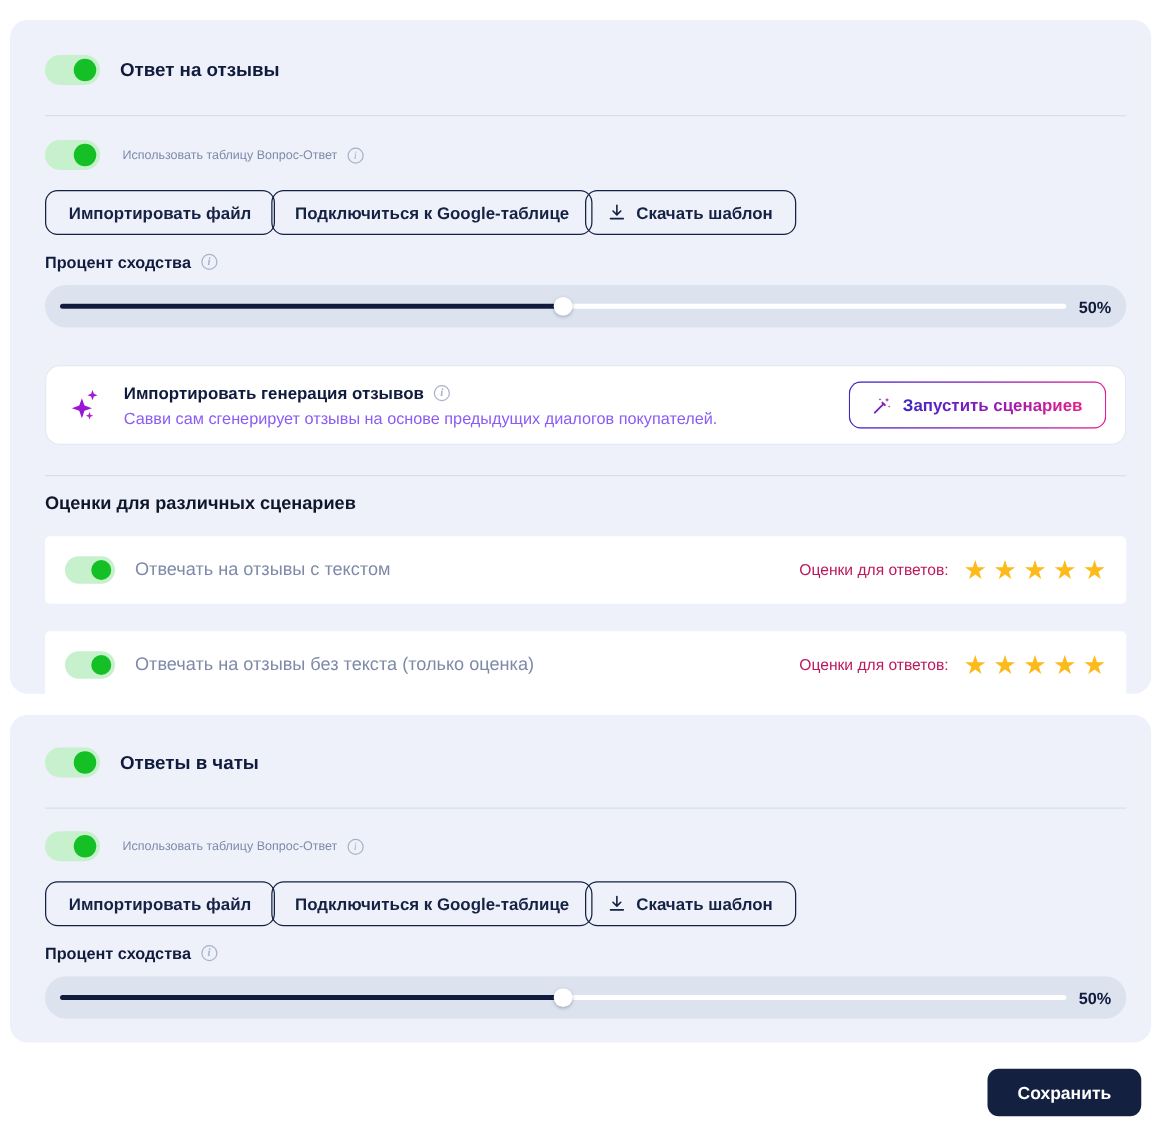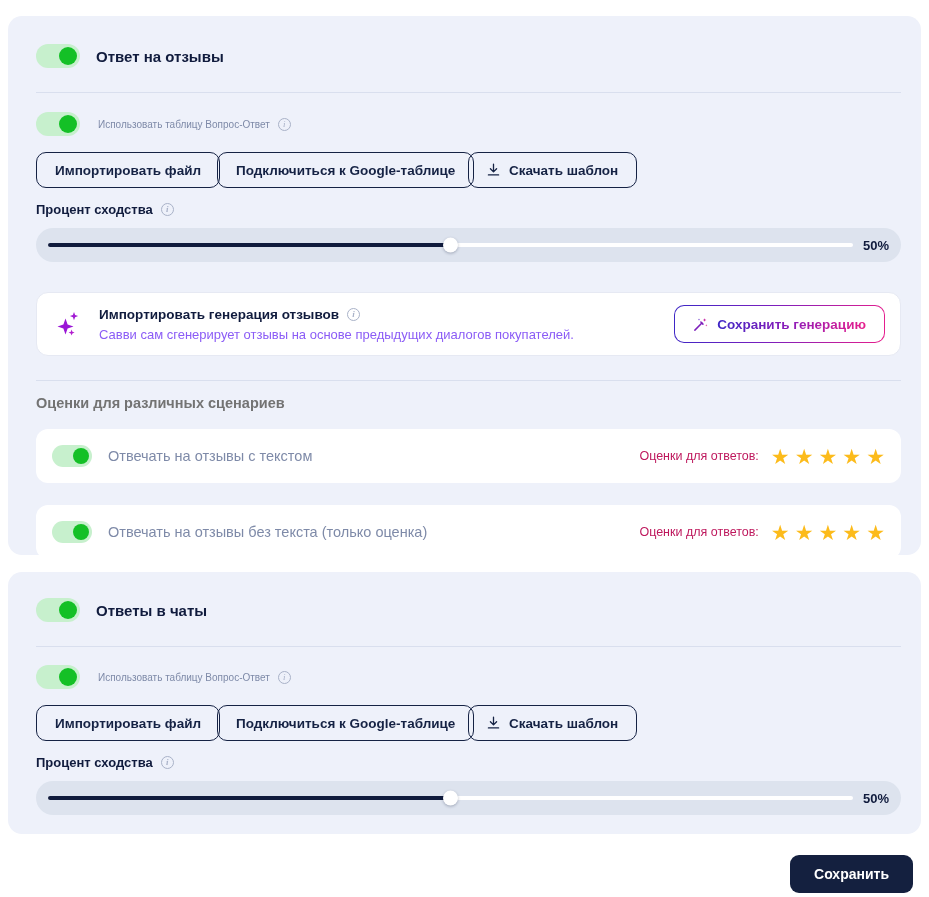--- a/index.html
+++ b/index.html
@@ -225,31 +225,31 @@
     color: transparent;
     white-space: nowrap;
   }
 
   
   .section-heading {
     position: absolute;
     left: 28px;
     font-size: 14.5px;
     font-weight: bold;
-    color: #737373;
+    color: #0f172a;
   }
 
   
   .rating-row {
     position: absolute;
     left: 28px;
     width: 865px;
     height: 54px;
     background: #ffffff;
-    border-radius: 12px;
+    border-radius: 4px;
     display: flex;
     align-items: center;
     padding: 0 16px;
   }
   .rating-label {
     margin-left: 16px;
     font-size: 14.5px;
     color: #7e8aa8;
     white-space: nowrap;
   }
@@ -365,21 +365,21 @@
       <button class="gen-btn">
         <span class="wand-icon">
           <svg width="15" height="15" viewBox="0 0 16 16" fill="none">
             <path d="M2 14 L9.5 6.5" stroke="#7d1fbb" stroke-width="1.6" stroke-linecap="round"></path>
             <path d="M8.4 5.4 L10.6 7.6" stroke="#7d1fbb" stroke-width="1.6" stroke-linecap="round"></path>
             <path d="M12.4 1.2 L12.9 2.6 L14.3 3.1 L12.9 3.6 L12.4 5 L11.9 3.6 L10.5 3.1 L11.9 2.6 Z" fill="#c41aa0"></path>
             <path d="M6.4 1.5 L6.7 2.4 L7.6 2.7 L6.7 3 L6.4 3.9 L6.1 3 L5.2 2.7 L6.1 2.4 Z" fill="#5b23c4"></path>
             <path d="M14.2 7.6 L14.5 8.5 L15.4 8.8 L14.5 9.1 L14.2 10 L13.9 9.1 L13 8.8 L13.9 8.5 Z" fill="#d81a8e"></path>
           </svg>
         </span>
-        <span class="gen-btn-label">Сохранить генерацию</span>
+        <span class="gen-btn-label">Запустить сценариев</span>
       </button>
     </div>
 
     <div class="divider" style="top:364px;"></div>
 
     <div class="section-heading" style="top:379px;">Оценки для различных сценариев</div>
 
     <div class="rating-row" style="top:413px;">
       <div class="toggle sm">
         <span class="knob"></span>

